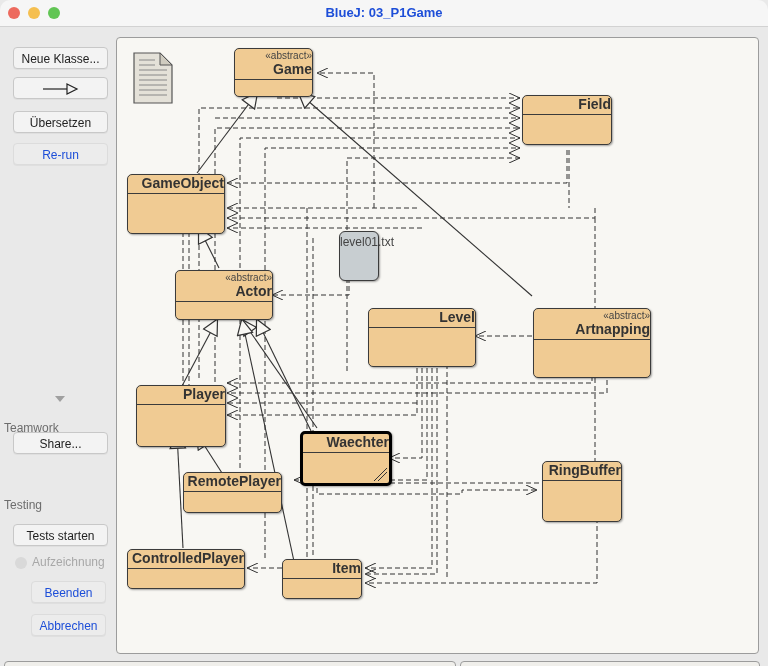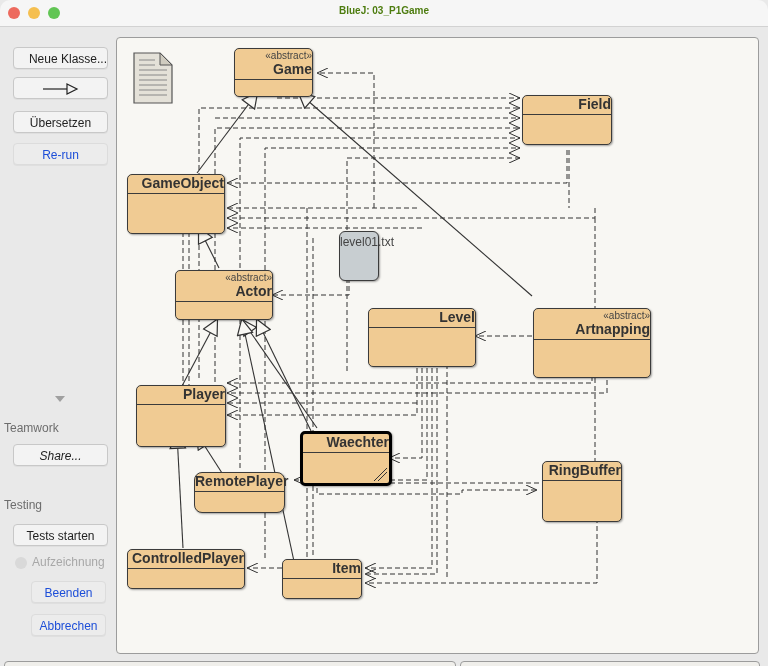--- a/index.html
+++ b/index.html
@@ -13,21 +13,21 @@
     position:absolute; left:0; top:0; width:768px; height:26px;
     background:#f6f6f6; border-bottom:1px solid #d2d2d2;
     border-radius:10px 10px 0 0;
   }
   .traffic { position:absolute; top:7px; width:12px; height:12px; border-radius:50%; }
   .t-close { left:8px; background:#ed6a5e; }
   .t-min { left:28px; background:#f5bf4f; }
   .t-max { left:48px; background:#61c554; }
   .title {
     position:absolute; left:0; right:0; top:5px; text-align:center;
-    font-size:10px; font-weight:bold; color:#4d7c0f;
+    font-size:13px; font-weight:bold; color:#1d4ed8;
   }
   .btn {
     position:absolute; left:13px; width:95px; height:22px;
     background:#f3f3f3; border:1px solid #c8c8c8; border-radius:4px;
     font-size:12px; color:#222; text-align:center; line-height:22px;
     box-sizing:border-box;
     box-shadow:0 1px 0 rgba(0,0,0,0.04);
   }
   .btn.disabled { color:#1d4ed8; background:#ececec; border-color:#dcdcdc; }
   .section-label { position:absolute; left:4px; font-size:12px; color:#6d6d6d; }
@@ -66,34 +66,34 @@
 </head>
 <body>
 
 <div class="titlebar">
   <span class="traffic t-close"></span>
   <span class="traffic t-min"></span>
   <span class="traffic t-max"></span>
   <div class="title">BlueJ:  03_P1Game</div>
 </div>
 
-<div class="btn" style="top:47px;text-align:right;">Neue Klasse...</div>
+<div class="btn" style="top:47px;">Neue Klasse...</div>
 <div class="btn" style="top:77px;">
   <svg width="40" height="14" viewBox="0 0 40 14" style="margin-top:4px;">
     <line x1="2" y1="7" x2="26" y2="7" stroke="#222" stroke-width="1.2"></line>
     <polygon points="26,2 36,7 26,12" fill="none" stroke="#222" stroke-width="1.2"></polygon>
   </svg>
 </div>
 <div class="btn" style="top:111px;">Übersetzen</div>
 <div class="btn disabled" style="top:143px;">Re-run</div>
 
 <div style="position:absolute; left:55px; top:396px; width:0; height:0; border-left:5px solid transparent; border-right:5px solid transparent; border-top:6px solid #a0a0a0;"></div>
 
 <div class="section-label" style="top:421px;">Teamwork</div>
-<div class="btn" style="top:444px;font-style:italic;">Share...</div>
+<div class="btn" style="top:432px;">Share...</div>
 
 <div class="section-label" style="top:498px;">Testing</div>
 <div class="btn" style="top:524px;">Tests starten</div>
 <div style="position:absolute; left:15px; top:557px; width:12px; height:12px; border-radius:50%; background:#d9d9d9;"></div>
 <div style="position:absolute; left:32px; top:555px; font-size:12px; color:#a8a8a8;">Aufzeichnung</div>
 <div class="btn disabled small-btn" style="top:581px;">Beenden</div>
 <div class="btn disabled small-btn" style="top:614px;">Abbrechen</div>
 
 <div class="canvas">
   <svg class="readme" width="40" height="52" viewBox="0 0 40 52">
@@ -233,21 +233,21 @@
   <div class="cls selected" style="left:183px; top:393px; width:92px; height:55px;">
     <div class="head">
         <span class="name">Waechter</span>
       </div>
     <svg style="position:absolute; right:1px; bottom:1px;" width="16" height="16">
       <line x1="2" y1="15" x2="15" y2="2" stroke="#333" stroke-width="1"></line>
       <line x1="6" y1="15" x2="15" y2="6" stroke="#333" stroke-width="1"></line>
     </svg>
   </div>
 
-  <div class="cls" style="left:77px; top:434px; width:91px; height:41px;border-radius:8px;">
+  <div class="cls" style="left:66px; top:434px; width:99px; height:41px;">
     <div class="head">
         <span class="name">RemotePlayer</span>
       </div>
   </div>
 
   <div class="cls" style="left:425px; top:423px; width:80px; height:61px;">
     <div class="head">
         <span class="name">RingBuffer</span>
       </div>
   </div>

